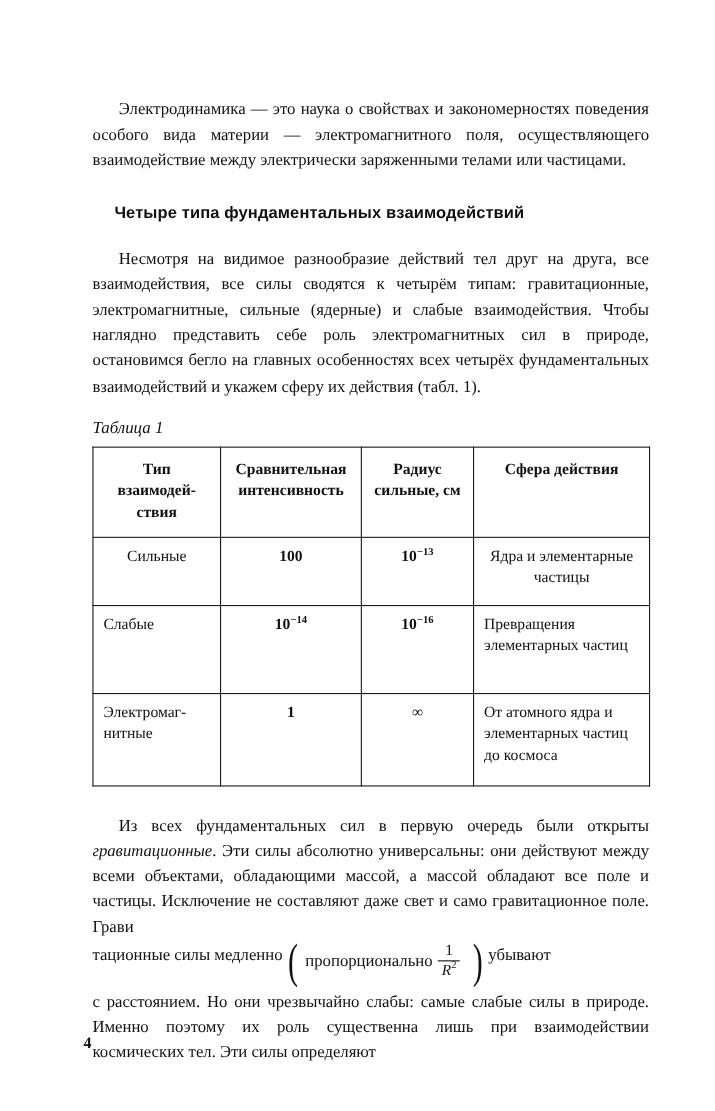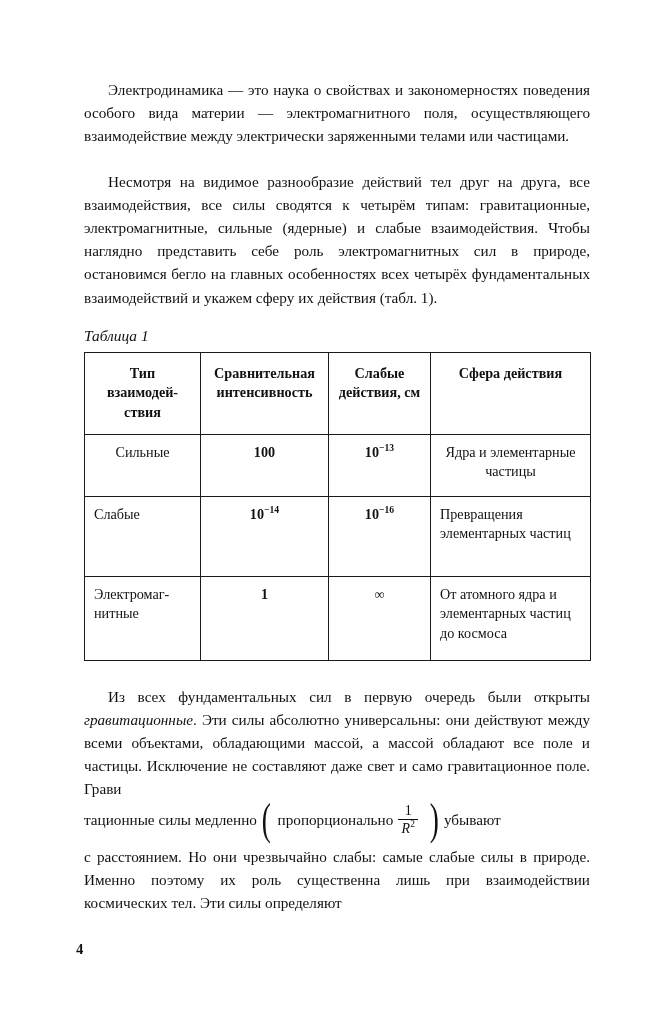--- a/index.html
+++ b/index.html
@@ -13,21 +13,21 @@
   body {
     font-family: "Liberation Serif", "DejaVu Serif", serif;
     color: #111111;
     position: relative;
     overflow: hidden;
   }
 
   .page {
     position: absolute;
     left: 84px;
-    top: 0;
+    top: 10px;
     width: 506px;
     height: 834px;
   }
 
   p.body-text {
     font-size: 15.2px;
     line-height: 23.2px;
     text-align: justify;
     text-justify: inter-word;
     hyphens: manual;
@@ -108,21 +108,20 @@
   tr.r-weak td { height: 80px; }
   tr.r-em td { height: 84px; }
 
   sup { font-size: 0.68em; vertical-align: super; line-height: 0; }
 
   .after-table { margin-top: 24px; }
 
   
   .formula-line {
     display: flex;
-    align-items: center;
     font-size: 15.2px;
     line-height: 23.2px;
     margin-top: 2px;
     white-space: nowrap;
   }
   .formula-line .seg-left { }
   .formula-line .seg-right { }
 
   .paren-group {
     display: inline-flex;
@@ -174,37 +173,38 @@
 
   em.italic-term { }
 </style>
 </head>
 <body>
 
 <div class="page">
 
   <p class="body-text indent intro">Электродинамика — это наука о свойствах и закономер­ностях поведения особого вида материи — электромагнитно­го поля, осуществляющего взаимодействие между электри­чески заряженными телами или частицами.</p>
 
+  <h2 class="section-heading">Четыре типа фундаментальных взаимодействий</h2>
 
   <p class="body-text indent para-two">Несмотря на видимое разнообразие действий тел друг на друга, все взаимодействия, все силы сводятся к четырём ти­пам: гравитационные, электромагнитные, сильные (ядер­ные) и слабые взаимодействия. Чтобы наглядно представить себе роль электромагнитных сил в природе, остановимся бег­ло на главных особенностях всех четырёх фундаментальных взаимодействий и укажем сферу их действия (табл. 1).</p>
 
   <div class="table-caption">Таблица 1</div>
 
   <table class="interactions">
     <colgroup>
       <col class="c1">
         <col class="c2">
         <col class="c3">
         <col class="c4">
     </colgroup>
     <thead>
       <tr>
         <th>Тип взаимодей­ствия</th>
         <th>Сравнитель­ная интенсив­ность</th>
-        <th>Слабые действия, см</th>
+        <th>Радиус сильные, см</th>
         <th>Сфера действия</th>
       </tr>
     </thead>
     <tbody>
 
 
       <tr class="r-strong">
         <td class="label">Сильные</td>
         <td class="num"><span>100</span><sup></sup></td>
         <td class="num"><span>10</span><sup>−13</sup></td>

